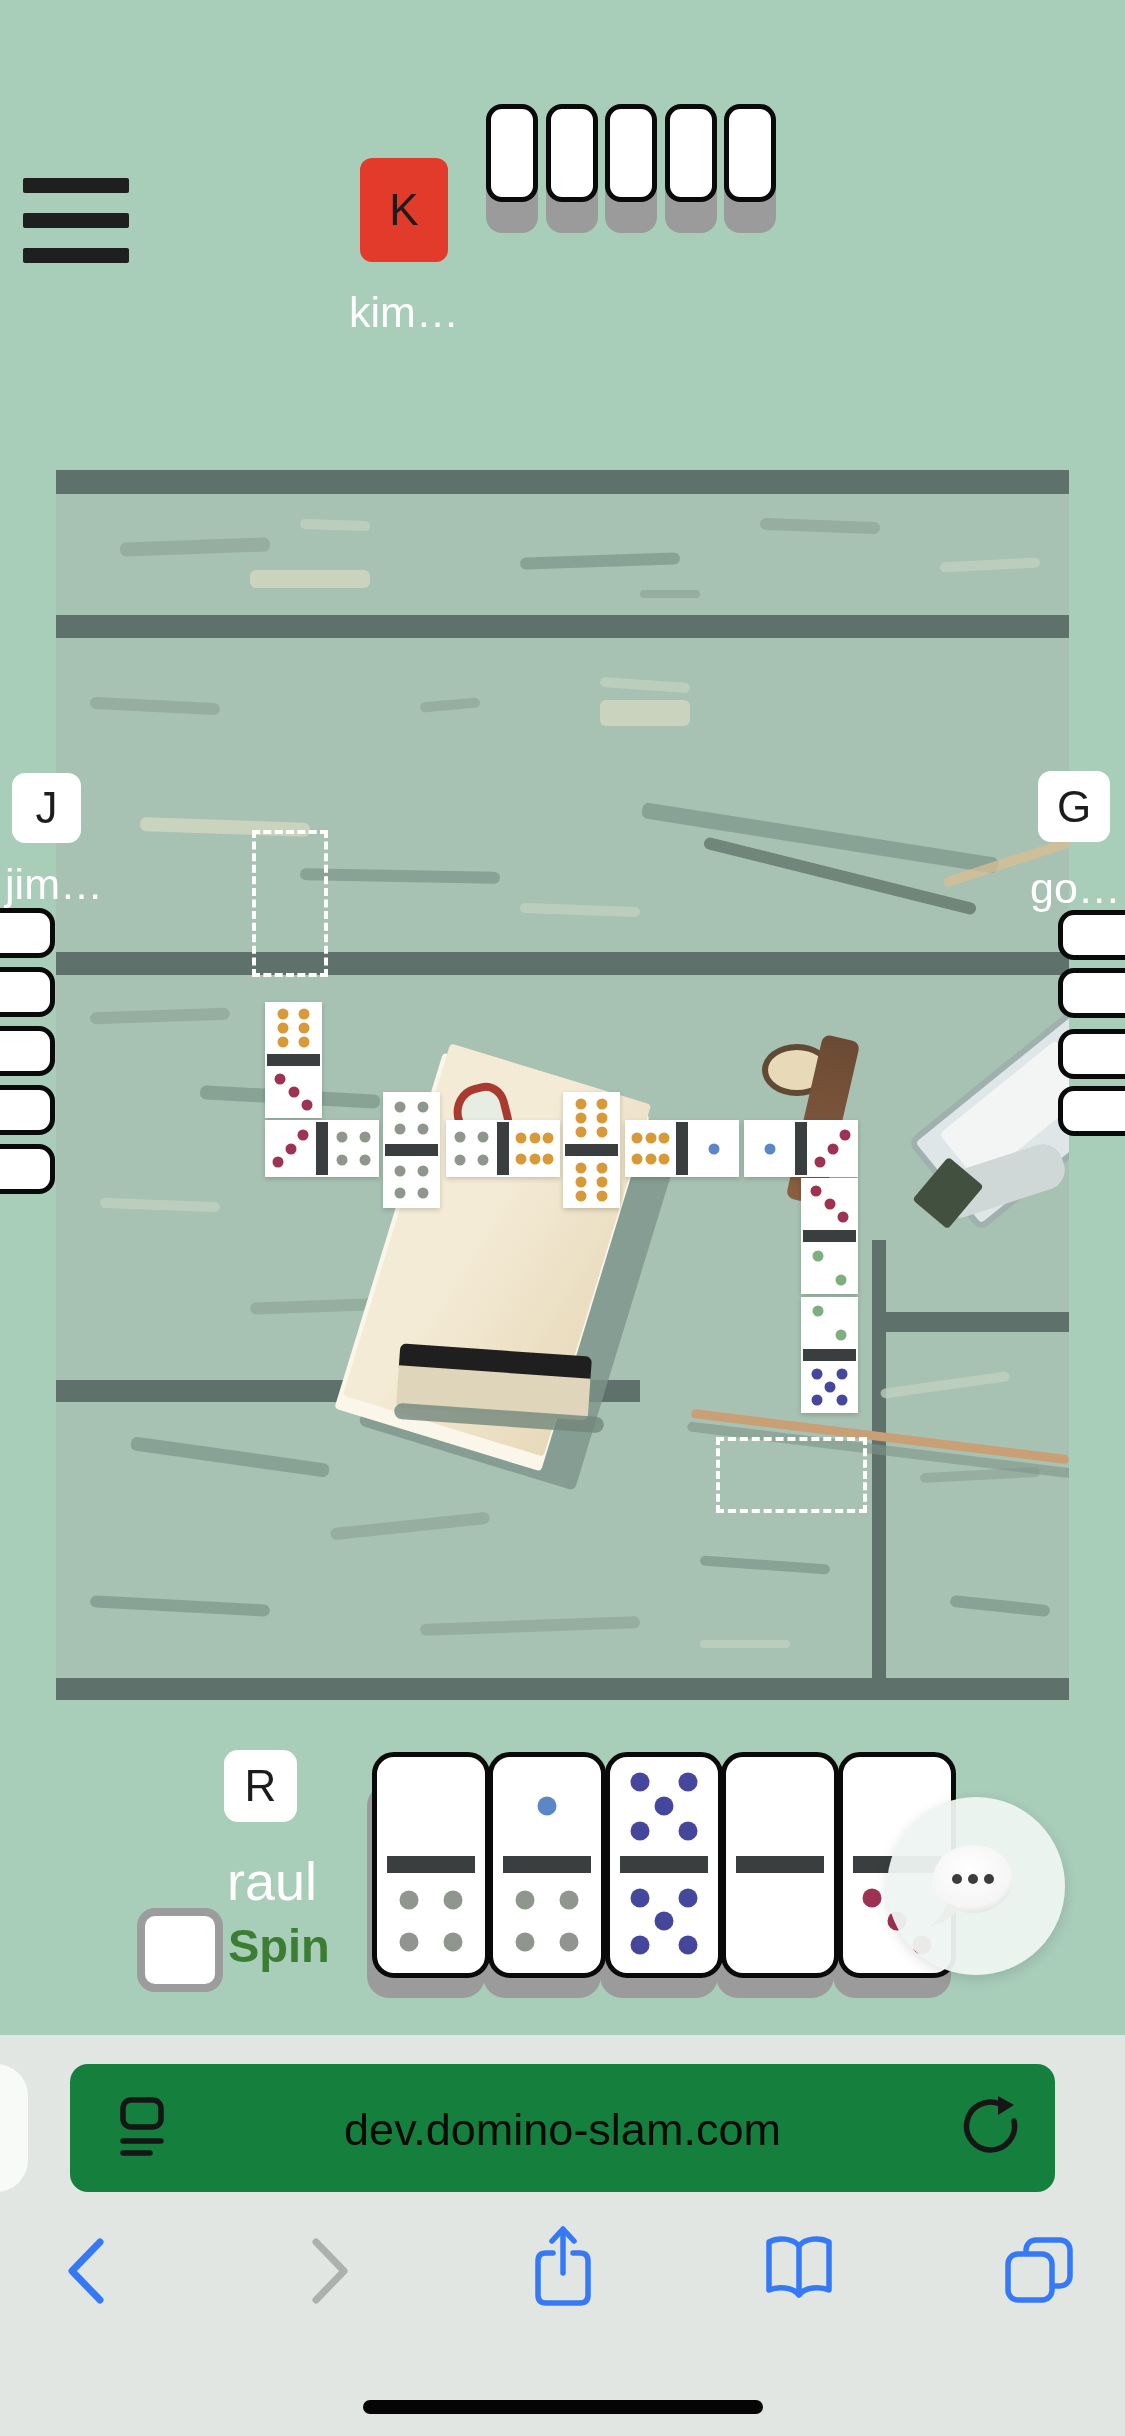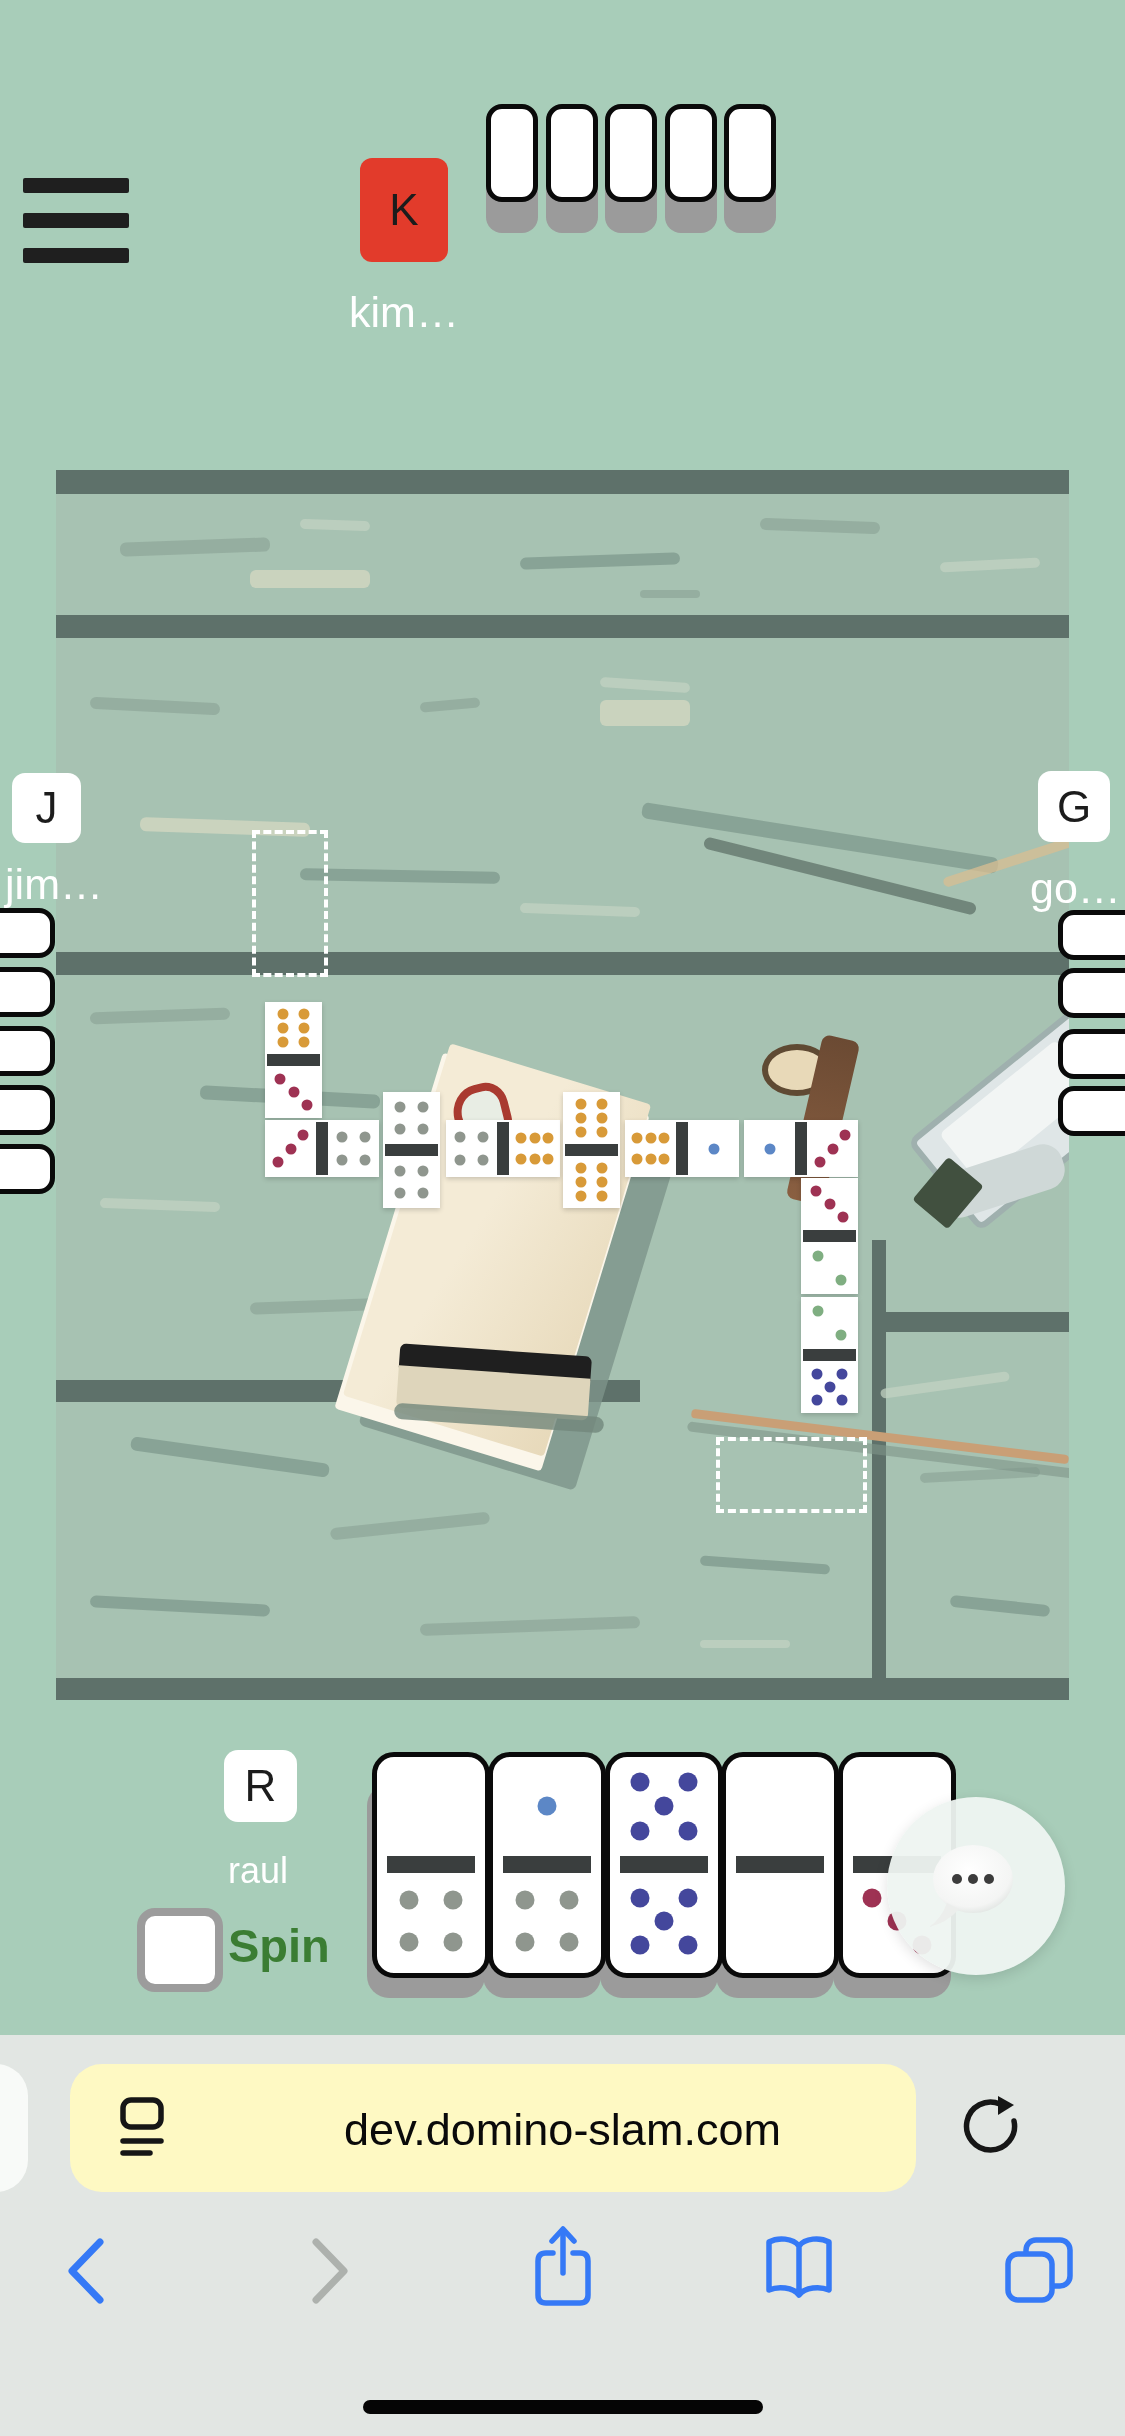--- a/index.html
+++ b/index.html
@@ -62,21 +62,21 @@
   #spin-checkbox{left:137px;top:1908px;width:70px;height:68px;background:#fff;border:8px solid #9c9c9c;border-radius:18px;z-index:11;}
   #spin-label{left:228px;top:1918px;font-size:47px;font-weight:bold;color:#3b7d33;z-index:11;}
 
   
   #chat-button{left:887px;top:1797px;width:178px;height:178px;border-radius:50%;
                background:rgba(238,244,241,.95);z-index:12;box-shadow:0 4px 14px rgba(0,0,0,.12);}
 
   
   #safari{left:0;top:2035px;width:1125px;height:401px;background:#e2e6e3;z-index:40;}
   #pill-peek{left:-36px;top:29px;width:64px;height:128px;border-radius:32px;background:#f8faf8;}
-  #url-pill{left:70px;top:29px;width:846px;height:128px;border-radius:32px;background:#fef9c3;}
+  #url-pill{left:70px;top:29px;width:985px;height:128px;border-radius:18px;background:#15803d;}
   #url-text{left:0;top:40px;width:985px;text-align:center;font-size:45px;color:#0a0a0a;}
   .tb-icon{position:absolute;}
   #home-indicator{left:363px;top:365px;width:400px;height:14px;border-radius:7px;background:#050505;}
 </style>
 </head>
 <body>
 
 <div id="screen">
 
   <div class="abs" style="left:0;top:150px;width:1125px;height:1885px;background:#a8cdb9;"></div>
@@ -326,21 +326,21 @@
   <div class="abs pname" style="left:-6px;top:860px;width:120px;">jim…</div>
 
   <div class="abs avatar" style="left:1038px;top:771px;width:72px;height:71px;">
       <span>G</span>
     </div>
   <div class="abs pname" style="left:1030px;top:864px;width:130px;text-align:left;">go…</div>
 
   <div class="abs avatar" style="left:224px;top:1750px;width:73px;height:72px;border-radius:14px;z-index:11;">
       <span>R</span>
     </div>
-  <div class="abs pname" style="left:178px;top:1850px;width:160px;font-size:36px;z-index:11;">raul</div>
+  <div class="abs pname" style="left:192px;top:1850px;width:160px;font-size:54px;z-index:11;">raul</div>
 
   <div class="abs" id="spin-checkbox"></div>
   <div class="abs" id="spin-label">Spin</div>
 
   <div class="abs" id="chat-button">
     <svg width="104" height="96" viewBox="0 0 104 96" style="position:absolute;left:36px;top:44px;">
       <defs>
         <radialGradient id="bubg" cx="45%" cy="38%" r="70%">
           <stop offset="0%" stop-color="#ffffff"></stop>
             <stop offset="75%" stop-color="#f4f5f4"></stop>

